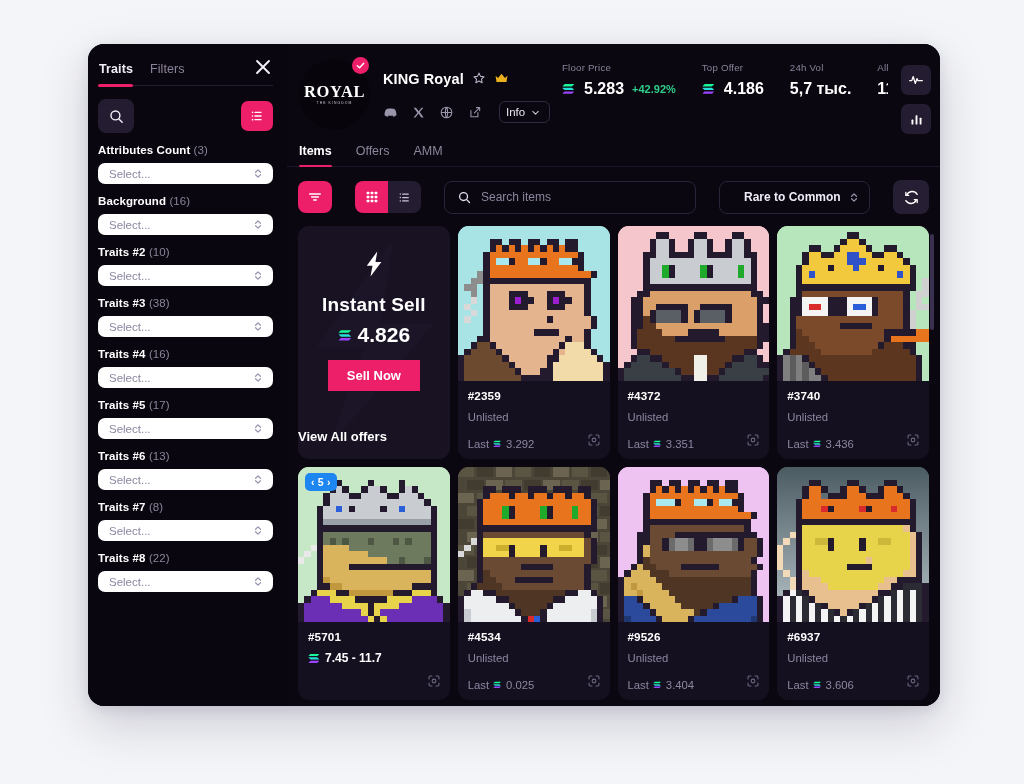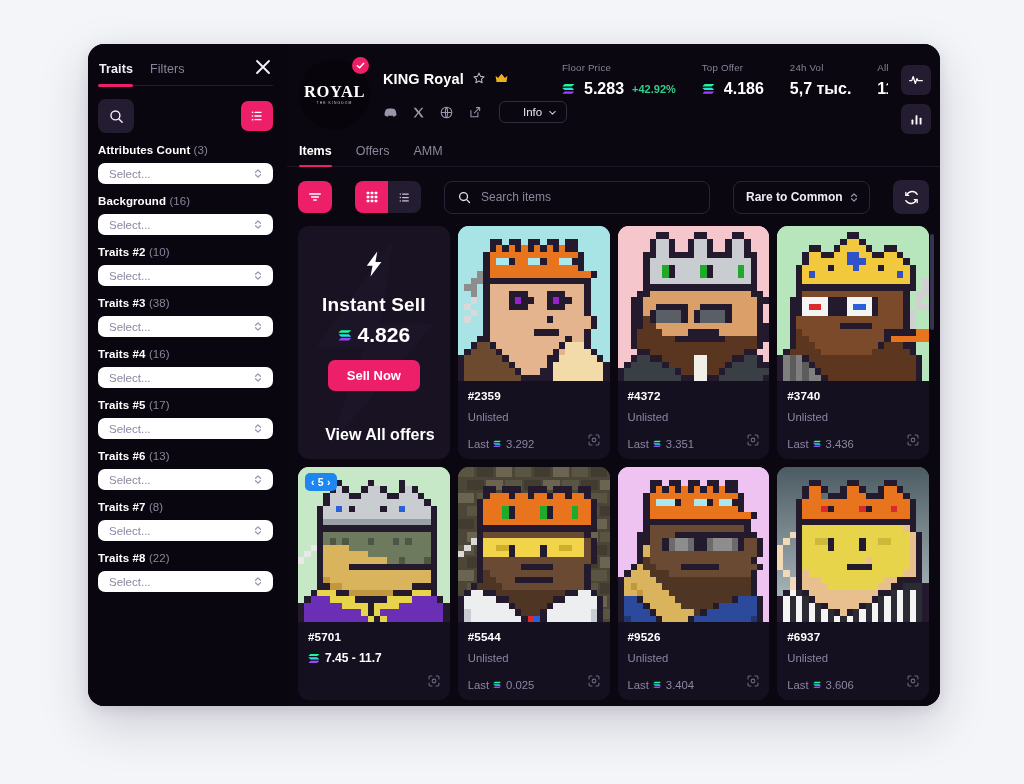--- a/index.html
+++ b/index.html
@@ -98,21 +98,21 @@
   #coll-info { margin-left: 13px; padding-top: 15px; }
   .coll-titlerow { display: flex; align-items: flex-start; gap: 8px; }
   #coll-name { font-size: 14.5px; font-weight: bold; color: #fff; letter-spacing: .1px; }
   .star-ico { color: #b9b2c6; }
   .crown-ico { color: #ebb11c; }
   .social-row { display: flex; align-items: center; gap: 14px; margin-top: 11px; }
   .social-ico { color: #9b94ab; cursor: pointer; display: flex; align-items: center; }
   #info-chip {
     display: flex; align-items: flex-end; gap: 5px;
     border: 1px solid #332a42; border-radius: 6px;
-    padding: 4px 8px 4px 23px; margin-left: 3px; cursor: pointer;
+    padding: 4px 8px 4px 6px; margin-left: 3px; cursor: pointer;
   }
   #info-chip span { font-size: 11.5px; color: #e9e5f2; }
 
   
   #stats-wrap {
     position: absolute; left: 275px; top: 18px; right: 52px; height: 70px;
     overflow: hidden; display: flex; gap: 0px;
   }
   .stat { padding-right: 26px; flex: 0 0 auto; }
   .stat .lbl { font-size: 9.7px; color: #8a8399; letter-spacing: .2px; white-space: nowrap; }
@@ -152,23 +152,23 @@
   #search-box {
     flex: 1; min-width: 0; height: 33px; border: 1px solid #2b2339; border-radius: 8px;
     display: flex; align-items: center; gap: 9px; padding: 0 12px;
   }
   #search-box input {
     background: transparent; border: 0; outline: 0; flex: 1; min-width: 0;
     color: #ddd7e8; font-size: 12px; font-family: "Liberation Sans", sans-serif;
   }
   #search-box input::placeholder { color: #8c859c; }
   #sort-select {
-    width: 137px; height: 33px; border: 1px solid #2b2339; border-radius: 8px;
+    width: 151px; height: 33px; border: 1px solid #2b2339; border-radius: 8px;
     display: flex; align-items: center; justify-content: space-between;
-    padding: 0 10px 0 12px; cursor: pointer;
+    padding: 0 10px 0 24px; cursor: pointer;
   }
   #sort-select .txt { font-size: 12px; font-weight: bold; color: #efebf7; }
   #make-offer {
     height: 33px; border-radius: 8px; background: #261e33;
     display: flex; align-items: center; gap: 8px; padding: 0 14px 0 12px; cursor: pointer;
   }
   #make-offer .txt { font-size: 12px; font-weight: bold; color: #fff; }
   #refresh-btn {
     width: 36px; height: 34px; border-radius: 8px; background: #261e33;
     display: flex; align-items: center; justify-content: center; cursor: pointer; color: #fff;
@@ -212,26 +212,26 @@
   }
   #instant-card .bolt-bg {
     position: absolute; left: 50%; top: 50%; transform: translate(-50%,-50%);
     opacity: .32;
   }
   #instant-card .content { position: relative; z-index: 2; display: flex; flex-direction: column; align-items: center; width: 100%; }
   #is-title { font-size: 19px; font-weight: bold; color: #fff; margin-top: 15px; letter-spacing: .2px; }
   #is-price { margin-top: 7px; font-size: 21px; font-weight: bold; color: #fff; display: flex; align-items: center; gap: 5px; }
   #sell-now {
     margin-top: 13px; background: #ec1f68; color: #fff; border: 0;
-    border-radius: 7px; padding: 8px 19px; font-size: 13px; font-weight: bold;
+    border-radius: 0; padding: 8px 19px; font-size: 13px; font-weight: bold;
     cursor: pointer; font-family: "Liberation Sans", sans-serif;
   }
   #view-all {
     position: absolute; left: 0; right: 0; bottom: 15px; z-index: 2;
-    text-align: center; font-size: 16px; font-weight: bold; color: #fff; cursor: pointer; padding-left: 12px;
+    text-align: left; font-size: 13px; font-weight: bold; color: #fff; cursor: pointer;
   }
 
   
   #scroll-track {
     position: absolute; right: 3px; top: 4px; width: 4px; bottom: 4px;
     background: transparent;
   }
   #scroll-thumb {
     position: absolute; right: 3px; top: 4px; width: 4px; height: 96px;
     background: #3a3150; border-radius: 3px; cursor: pointer;
@@ -1480,21 +1480,21 @@
                 <rect x="10" y="23" width="1" height="1" fill="#231a2e"></rect>
                 <rect x="11" y="23" width="1" height="1" fill="#d92b2b"></rect>
                 <rect x="12" y="23" width="1" height="1" fill="#2b5fd9"></rect>
                 <rect x="13" y="23" width="1" height="1" fill="#231a2e"></rect>
                 <rect x="14" y="23" width="7" height="1" fill="#eceef0"></rect>
                 <rect x="21" y="23" width="1" height="1" fill="#c9ccd1"></rect>
                 <rect x="22" y="23" width="1" height="1" fill="#231a2e"></rect>
               </svg>
             </div>
             <div class="card-body">
-              <div class="card-id">#5544</div>
+              <div class="card-id">#4534</div>
               <div class="card-status">Unlisted</div>
               <div class="card-last">
                 <span>Last</span>
                 <svg viewBox="0 0 24 20" width="9" height="8">
                   <path d="M4.3 14.4a.8.8 0 0 1 .56-.23h15.3c.36 0 .54.43.28.69l-3.1 3.08a.8.8 0 0 1-.56.23H1.5c-.36 0-.54-.43-.28-.69Z" fill="#9945ff"></path>
                   <path d="M4.3 1.83a.82.82 0 0 1 .56-.23h15.3c.36 0 .54.43.28.69l-3.1 3.08a.8.8 0 0 1-.56.23H1.5c-.36 0-.54-.43-.28-.69Z" fill="#19fb9b"></path>
                   <path d="M17.34 8.07a.8.8 0 0 0-.56-.23H1.5c-.36 0-.54.43-.28.69l3.1 3.08a.8.8 0 0 0 .56.23h15.28c.36 0 .54-.43.28-.69Z" fill="#27e0d6"></path>
                 </svg>
                 <span>0.025</span>
               </div>

